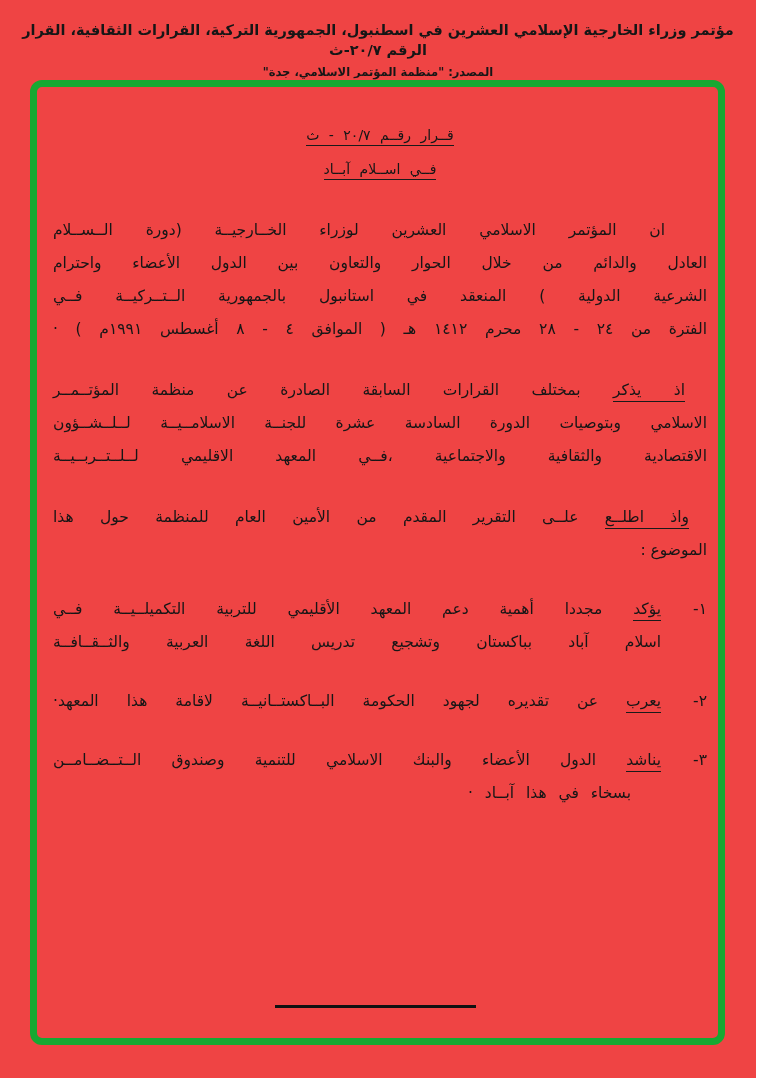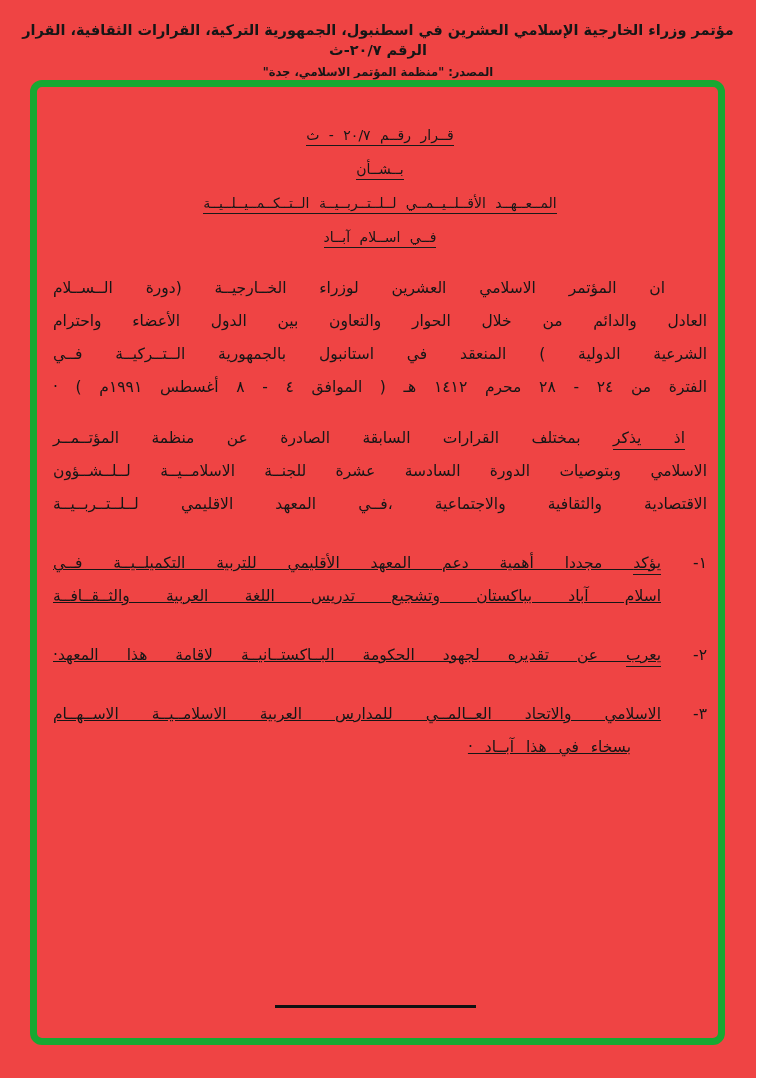--- a/index.html
+++ b/index.html
@@ -32,32 +32,32 @@
     direction:rtl;
     font-size:15.5px;
     color:#161616;
   }
   .title-block { text-align:center; line-height:34px; font-size:14px; }
   .title-line .u { word-spacing:5px; }
   .u {
     border-bottom:1.5px solid #1a1a1a;
     padding-bottom:2px;
   }
-  .para { margin-top:18px; line-height:33px; }
+  .para { margin-top:28px; line-height:33px; }
   .line { text-align:justify; text-align-last:justify; }
   .line.last { text-align-last:right; }
   .line.spread { word-spacing:7px; }
   .ind-42 { padding-right:42px; }
   .ind-22 { padding-right:22px; }
   .ind-18 { padding-right:18px; }
   .ind-30 { padding-right:30px; }
   .items { }
   .item { display:flex; margin-top:26px; line-height:33px; }
   .item-num { flex:0 0 46px; }
-  .item-body { flex:1;text-decoration:underline; }
+  .item-body { flex:1; }
   .footer-rule {
     position:absolute; left:275px; top:1005px;
     width:201px; height:3px; background:#111111;
   }
 </style>
 </head>
 <body>
 
 <div class="page">
 
@@ -65,38 +65,40 @@
     <div class="h1">مؤتمر وزراء الخارجية الإسلامي العشرين في اسطنبول، الجمهورية التركية، القرارات الثقافية، القرار الرقم ٢٠/٧-ث</div>
     <div class="h2">المصدر:  "منظمة المؤتمر الاسلامي، جدة"</div>
   </div>
 
   <div class="green-box"></div>
 
   <div class="content">
 
     <div class="title-block">
       <div class="title-line"><span class="u">قــرار رقــم ٢٠/٧ - ث</span></div>
-      <div class="title-line"><span class="u">بــشــأن</span></div>
-      <div class="title-line"><span class="u">المــعــهــد الأقــلــيــمــي لــلــتــربــيــة الــتــكــمــيــلــيــة</span></div>
       <div class="title-line"><span class="u">فــي اســلام آبــاد</span></div>
     </div>
 
     <div class="para">
       <div class="line ind-42">ان المؤتمر الاسلامي العشرين لوزراء الخــارجيــة (دورة الــســلام</div>
       <div class="line">العادل والدائم من خلال الحوار والتعاون بين الدول الأعضاء واحترام</div>
       <div class="line">الشرعية الدولية ) المنعقد في استانبول بالجمهورية الــتــركيــة فــي</div>
       <div class="line">الفترة من ٢٤ - ٢٨ محرم ١٤١٢ هـ ( الموافق ٤ - ٨ أغسطس ١٩٩١م ) ·</div>
     </div>
 
     <div class="para">
       <div class="line ind-22"><span class="u">اذ يذكر</span><span> بمختلف القرارات السابقة الصادرة عن منظمة المؤتــمــر</span></div>
       <div class="line">الاسلامي وبتوصيات الدورة السادسة عشرة للجنــة الاسلامــيــة لــلــشــؤون</div>
       <div class="line">الاقتصادية والثقافية والاجتماعية ،فــي المعهد الاقليمي لــلــتــربــيــة</div>
     </div>
 
+    <div class="para">
+      <div class="line ind-18"><span class="u">واذ اطلــع</span><span> علــى التقرير المقدم من الأمين العام للمنظمة حول هذا</span></div>
+      <div class="line last">الموضوع :</div>
+    </div>
 
     <div class="items">
 
       <div class="item">
         <div class="item-num">١-</div>
         <div class="item-body">
           <div class="line"><span class="u">يؤكد</span><span> مجددا أهمية دعم المعهد الأقليمي للتربية التكميلــيــة فــي</span></div>
           <div class="line">اسلام آباد بباكستان وتشجيع تدريس اللغة العربية والثــقــافــة</div>
         </div>
       </div>
@@ -104,21 +106,21 @@
       <div class="item">
         <div class="item-num">٢-</div>
         <div class="item-body">
           <div class="line"><span class="u">يعرب</span><span> عن تقديره لجهود الحكومة البــاكستــانيــة لاقامة هذا المعهد·</span></div>
         </div>
       </div>
 
       <div class="item">
         <div class="item-num">٣-</div>
         <div class="item-body">
-          <div class="line">الاسلامي والاتحاد العــالمــي للمدارس العربية الاسلامــيــة الاســهــام</div>
+          <div class="line"><span class="u">يناشد</span><span> الدول الأعضاء والبنك الاسلامي للتنمية وصندوق الــتــضــامــن</span></div>
           <div class="line last spread ind-30">بسخاء في هذا آبــاد ·</div>
         </div>
       </div>
 
     </div>
   </div>
 
   <div class="footer-rule"></div>
 
 </div>

